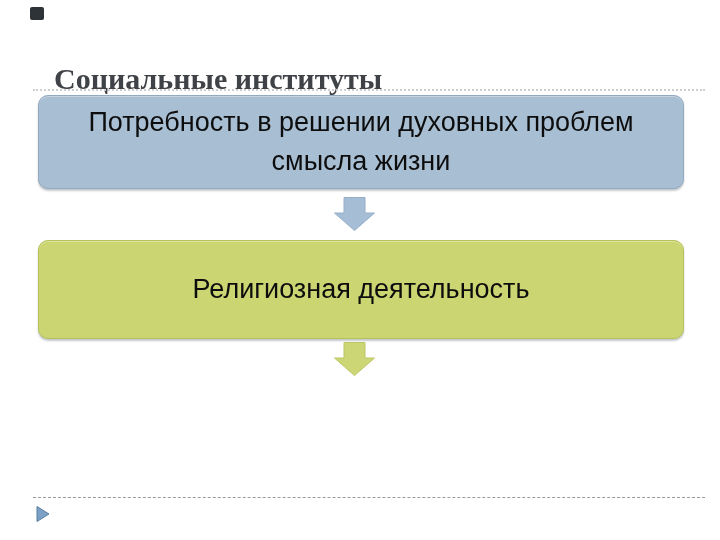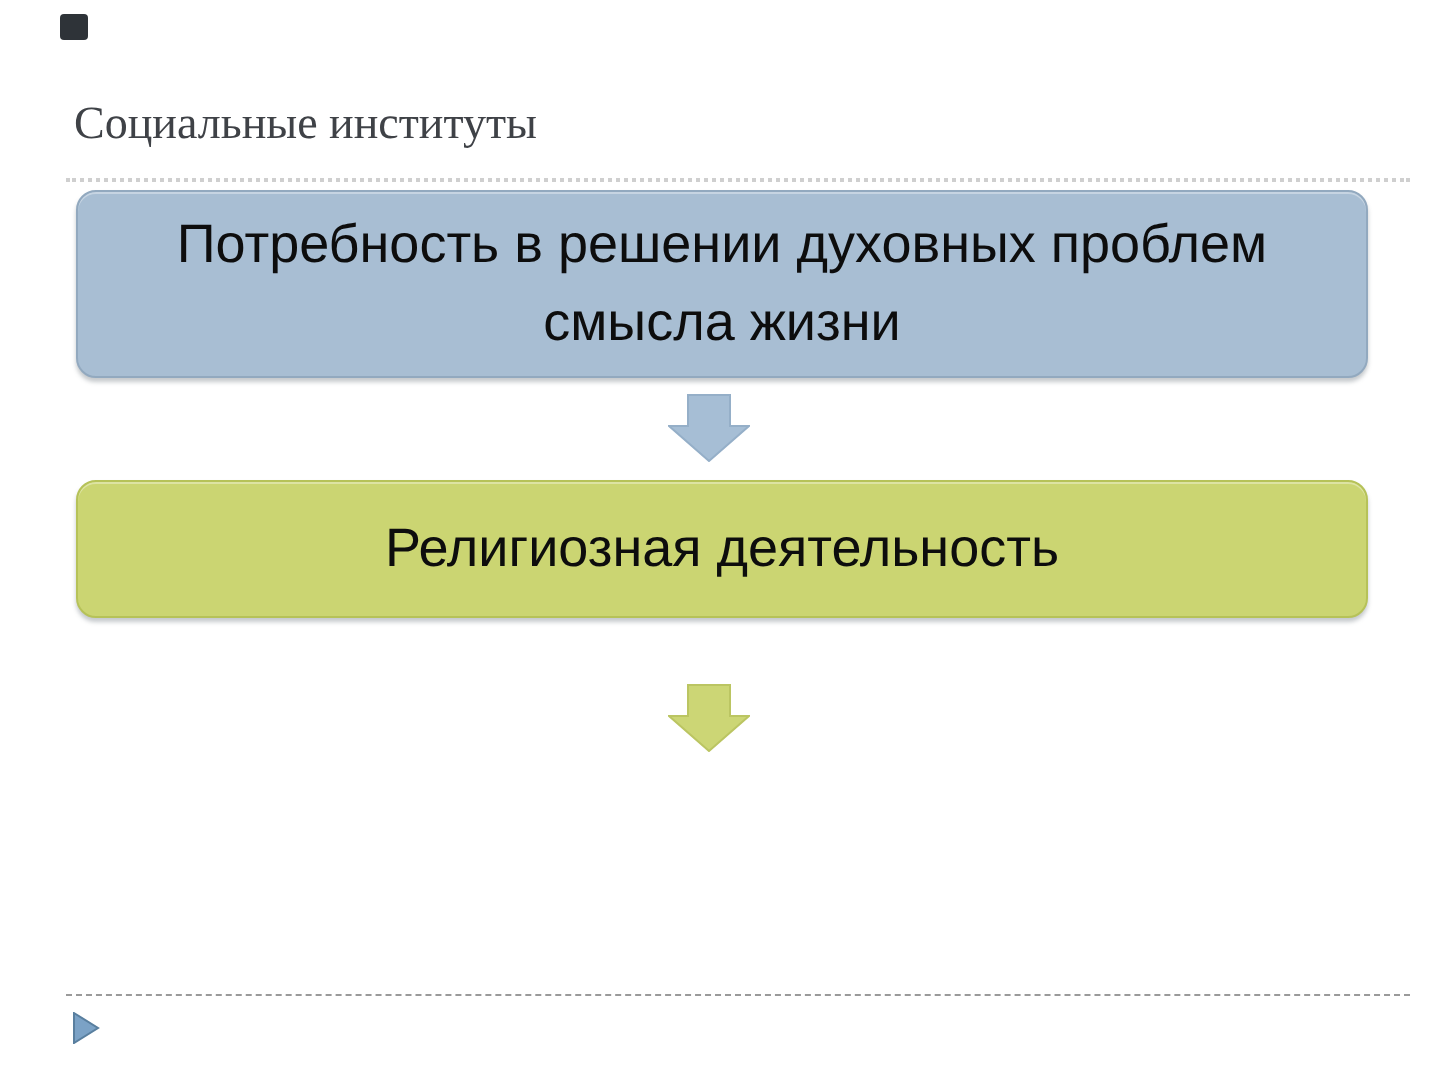--- a/index.html
+++ b/index.html
@@ -8,38 +8,38 @@
     font-family:"Liberation Sans", sans-serif;overflow:hidden;
   }
   .slide{position:absolute;inset:0;background:#ffffff;}
 
   .corner-square{
     position:absolute;left:30px;top:7px;width:14px;height:13px;
     border-radius:2px;
   }
 
   .title{
-    position:absolute;left:37px;top:44px;margin:0;
-    font-family:"Liberation Serif", serif;font-weight:400;
-    font-size:23px;line-height:36px;letter-spacing:0px;
+    position:absolute;left:37px;top:44px;margin:17px;
+    font-family:"Liberation Serif", serif;font-weight:700;
+    font-size:30px;line-height:36px;letter-spacing:0px;
   }
 
   .rule{position:absolute;left:33px;width:672px;height:0;}
   .rule-top{top:89px;border-top:2px dotted #cfcfcf;}
   .rule-bottom{top:497px;border-top:1px dashed #9a9a9a;}
 
   .step{
     position:absolute;left:38px;width:646px;box-sizing:border-box;
     border-radius:10px;display:flex;align-items:center;justify-content:center;
     text-align:center;padding:0 32px;
     font-size:27px;line-height:39px;color:#0d0d0d;
     box-shadow:inset 0 1px 0 rgba(255,255,255,0.35), 0 2px 2px rgba(90,100,110,0.35);
   }
   .step-0{top:95px;height:94px;border:1px solid #92a9bf;}
-  .step-1{top:240px;height:69px;border:1px solid #b6c258;}
+  .step-1{top:240px;height:99px;border:1px solid #b6c258;}
   .step-2{top:388px;height:95px;border:1px solid #e6c25e;}
 
   .flow-arrow{position:absolute;left:334px;width:41px;height:34px;}
   .arrow-0{top:197px;}
   .arrow-1{top:342px;}
 
   .play-triangle{position:absolute;left:36px;top:506px;width:14px;height:16px;}
 </style>
 </head>
 <body>

